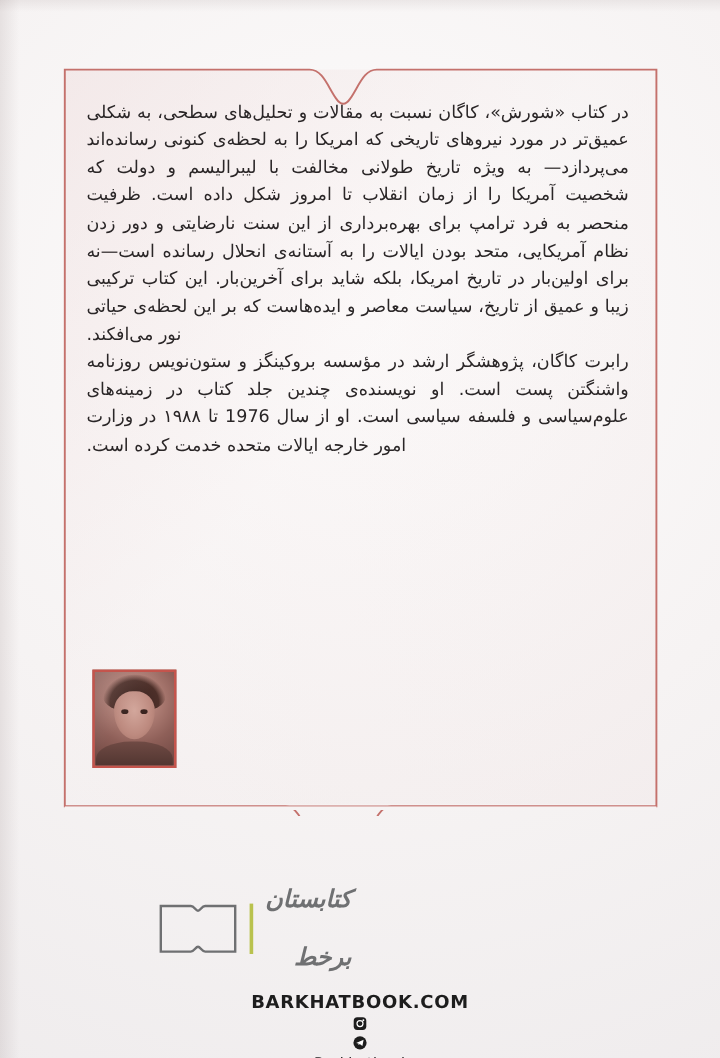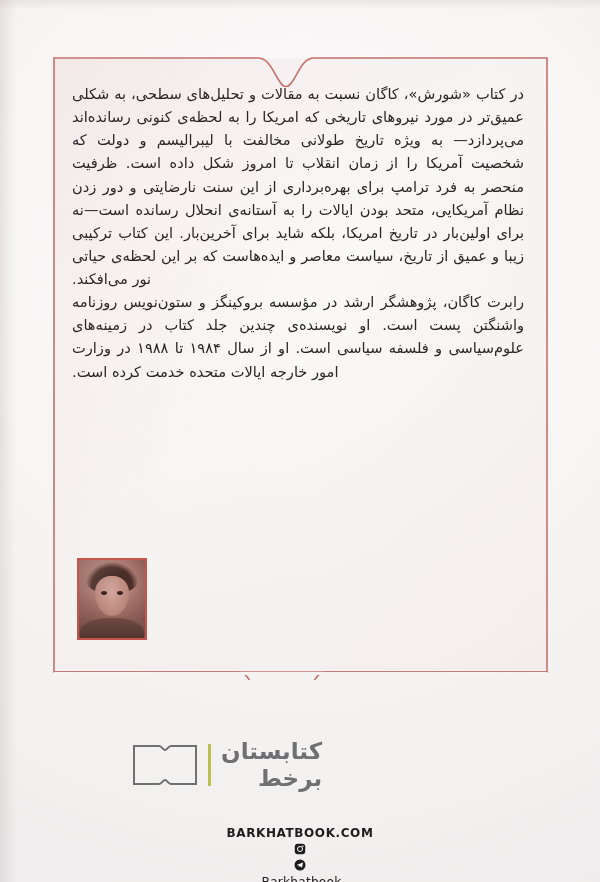--- a/index.html
+++ b/index.html
@@ -159,45 +159,46 @@
     left: 132px;
     top: 8px;
     display: flex;
     align-items: center;
     direction: rtl;
   }
   #logo-names {
     direction: rtl;
     text-align: right;
     color: #6f7072;
-    font-size: 23px;
+    font-size: 20px;
     line-height: 1.18;
     font-weight: 600;
     margin-right: 0;
+    font-style: italic;
   }
   #logo-names .l1 { display: block; letter-spacing: 1px; }
-  #logo-names .l2 { display: block; letter-spacing: 5px; }
+  #logo-names .l2 { display: block; letter-spacing: 5px; margin-top: 24px; }
   #logo-divider {
     width: 3px;
     height: 42px;
     background: #b9c24e;
     margin: 0 10px;
   }
   #logo-mark { width: 66px; height: 44px; }
 
   
   #footer {
     position: absolute;
     left: 0; right: 0;
     top: 826px;
     text-align: center;
     direction: ltr;
   }
   #site-url {
-    font-size: 12px;
+    font-size: 15px;
     font-weight: 700;
     letter-spacing: 0.6px;
     color: #1d1d1d;
   }
   #social-row {
     margin-top: 3px;
     display: inline-flex;
     align-items: center;
     gap: 4px;
     font-size: 12.2px;
@@ -220,21 +221,21 @@
   <div id="frame-wrap">
     <svg width="497" height="630" viewBox="0 0 497 630" fill="none" xmlns="http://www.w3.org/2000/svg">
       <path d="M2,8 L2,622 L495,622 L495,8 L262,8 C251,8 247,22 240,32 C236,38 232,38 228,32 C221,22 217,8 206,8 Z" stroke="#c4716c" stroke-width="1.6" fill="none"></path>
       <path d="M2,622 L186,622 C196,622 200,635 204,645 C208,653 214,657 222,657 L238,657 C246,657 252,653 256,645 C260,635 264,622 274,622 L495,622" stroke="#c4716c" stroke-width="1.6" fill="none"></path>
       <rect x="2" y="622" width="493" height="3" fill="#f6f3f3"></rect>
     </svg>
   </div>
 
   <div id="text-block">
     <p class="para">در کتاب «شورش»، کاگان نسبت به مقالات و تحلیل‌های سطحی، به شکلی عمیق‌تر در مورد نیروهای تاریخی که امریکا را به لحظه‌ی کنونی رسانده‌اند می‌پردازد— به ویژه تاریخ طولانی مخالفت با لیبرالیسم و دولت که شخصیت آمریکا را از زمان انقلاب تا امروز شکل داده است. ظرفیت منحصر به فرد ترامپ برای بهره‌برداری از این سنت نارضایتی و دور زدن نظام آمریکایی، متحد بودن ایالات را به آستانه‌ی انحلال رسانده است—نه برای اولین‌بار در تاریخ امریکا، بلکه شاید برای آخرین‌بار. این کتاب ترکیبی زیبا و عمیق از تاریخ، سیاست معاصر و ایده‌هاست که بر این لحظه‌ی حیاتی نور می‌افکند.</p>
-    <p class="para">رابرت کاگان، پژوهشگر ارشد در مؤسسه بروکینگز و ستون‌نویس روزنامه واشنگتن پست است. او نویسنده‌ی چندین جلد کتاب در زمینه‌های علوم‌سیاسی و فلسفه سیاسی است. او از سال ۱۹۸۴ تا ۱۹۸۸ در وزارت امور خارجه ایالات متحده خدمت کرده است.</p>
+    <p class="para">رابرت کاگان، پژوهشگر ارشد در مؤسسه بروکینگز و ستون‌نویس روزنامه واشنگتن پست است. او نویسنده‌ی چندین جلد کتاب در زمینه‌های علوم‌سیاسی و فلسفه سیاسی است. او از سال 1976 تا ۱۹۸۸ در وزارت امور خارجه ایالات متحده خدمت کرده است.</p>
   </div>
 
   <div id="author-photo">
     <div class="portrait">
       <div class="hair"></div>
       <div class="face"></div>
       <div class="eye-l"></div>
       <div class="eye-r"></div>
       <div class="shoulders"></div>
       <div class="glare"></div>

